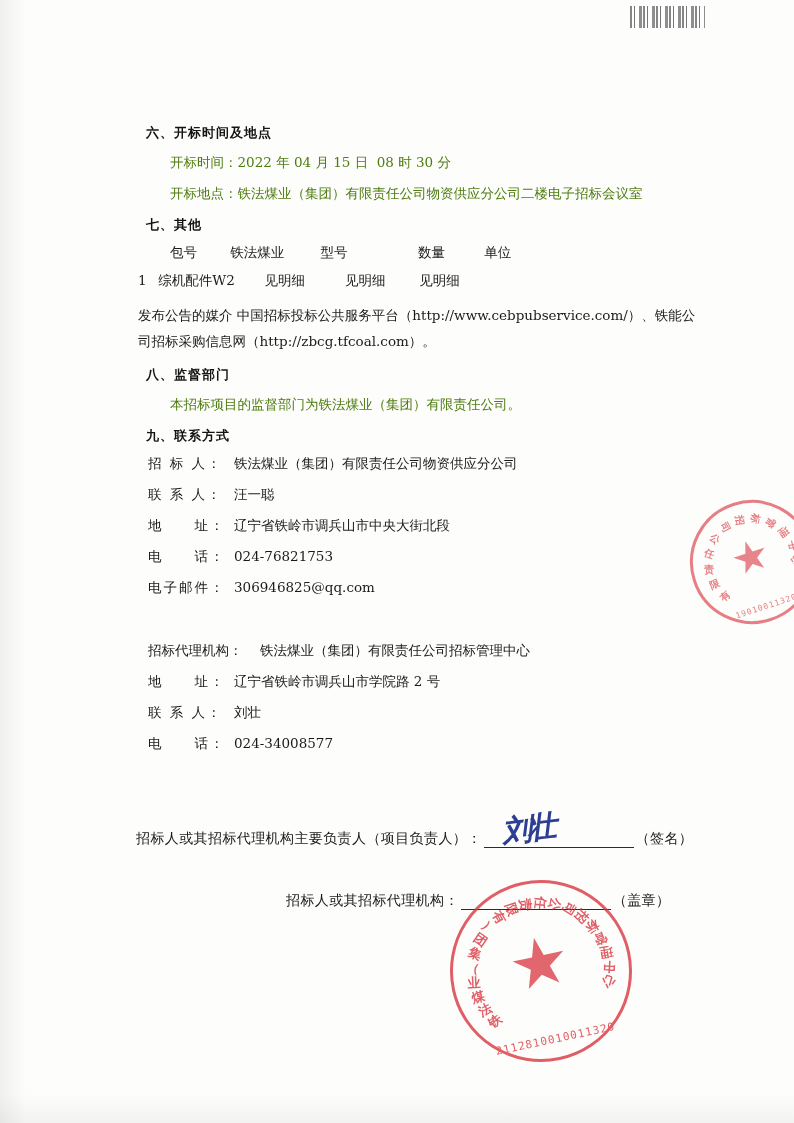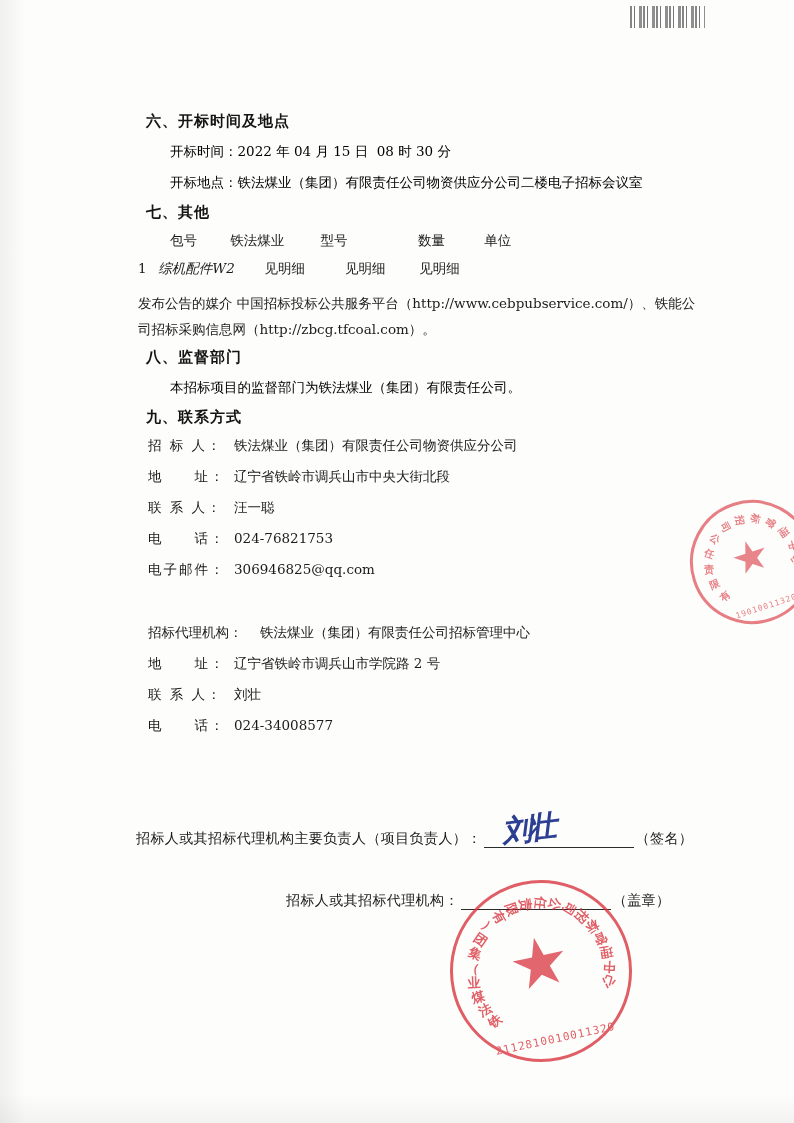--- a/index.html
+++ b/index.html
@@ -50,32 +50,32 @@
     );
     opacity: 0.75;
   }
   .content {
     position: absolute;
     left: 0; top: 0; right: 0; bottom: 0;
     padding: 112px 96px 0 136px;
     box-sizing: border-box;
   }
   .sec-head {
-    font-size: 15px;
+    font-size: 13px;
     font-weight: bold;
     font-family: "DejaVu Sans", sans-serif;
     letter-spacing: 1px;
-    margin: 0 0 10px 10px;
+    margin: 12px 0 10px 10px;
     color: #141414;
   }
   .line {
     font-size: 13.5px;
     line-height: 1.55;
     margin: 0 0 10px 0;
-    color: #000000;
+    color: #4d7c0f;
     white-space: pre-wrap;
   }
   .indent1 { padding-left: 34px; }
   .tbl-head {
     font-size: 13.5px;
     padding-left: 34px;
     margin-bottom: 10px;
     letter-spacing: 0px;
   }
   .tbl-head span { display: inline-block; }
@@ -84,21 +84,21 @@
   .c-md { width: 60px; }
   .c-qt { width: 62px; margin-left: 33px; }
   .c-un { width: 50px; }
   .tbl-row {
     font-size: 13.5px;
     padding-left: 2px;
     margin-bottom: 12px;
   }
   .tbl-row span { display: inline-block; }
   .r-bh { width: 16px; }
-  .r-nm { width: 102px; font-style: italic; }
+  .r-nm { width: 102px; }
   .r-md { width: 76px; }
   .r-qt { width: 70px; }
   .notice {
     font-size: 13.5px;
     line-height: 1.95;
     margin: 0 0 6px 0;
     padding-left: 2px;
   }
   .contact-block { margin-top: 6px; }
   .crow {
@@ -252,24 +252,24 @@
     <div class="sec-head">八、监督部门</div>
     <div class="line indent1">本招标项目的监督部门为铁法煤业（集团）有限责任公司。</div>
 
     <div class="sec-head">九、联系方式</div>
 
     <div class="contact-block">
       <div class="crow">
         <span class="clabel">招 标 人：</span><span>铁法煤业（集团）有限责任公司物资供应分公司</span>
       </div>
       <div class="crow">
+        <span class="clabel">联 系 人：</span><span>汪一聪</span>
+      </div>
+      <div class="crow">
         <span class="clabel">地　　址：</span><span>辽宁省铁岭市调兵山市中央大街北段</span>
-      </div>
-      <div class="crow">
-        <span class="clabel">联 系 人：</span><span>汪一聪</span>
       </div>
       <div class="crow">
         <span class="clabel">电　　话：</span><span>024-76821753</span>
       </div>
       <div class="crow">
         <span class="clabel">电子邮件：</span><span>306946825@qq.com</span>
       </div>
     </div>
 
     <div class="gap-lg"></div>

